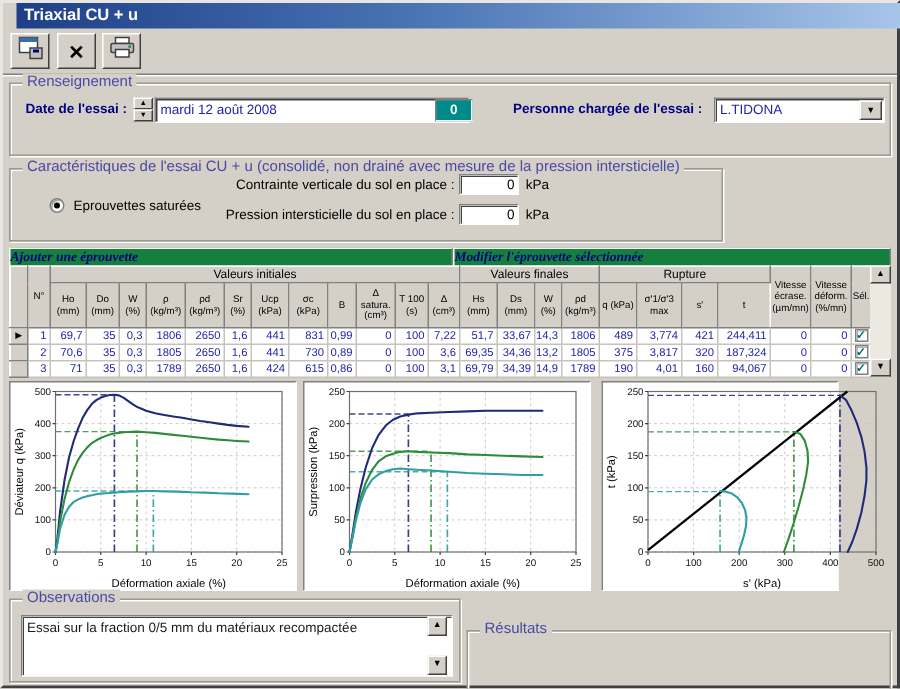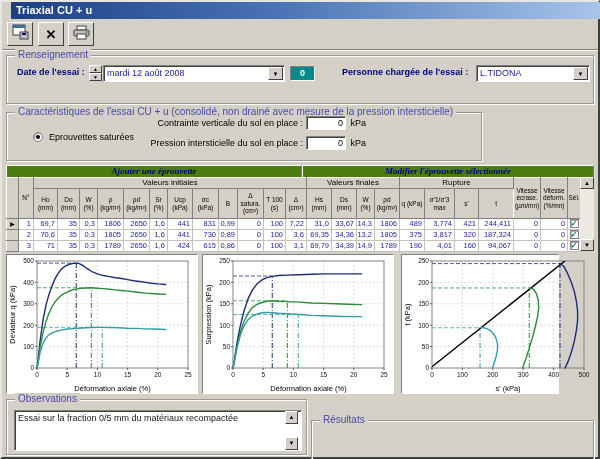--- a/index.html
+++ b/index.html
@@ -32,24 +32,24 @@
   .spin{position:absolute;width:13px;height:17px;}
   .spin div{position:absolute;left:0;width:13px;height:8px;background:#d4d0c8;
     border:1px solid;border-color:#fff #404040 #404040 #fff;font-size:5px;text-align:center;line-height:7px;cursor:pointer;}
   .badge{background:#008a8a;color:#fff;font-weight:bold;font-size:9px;text-align:center;
     border:1px solid;border-color:#808080 #fff #fff #808080;}
   .radio{display:inline-block;width:10px;height:10px;border-radius:50%;background:#fff;
     border:1px solid #808080;box-shadow:inset 1px 1px 1px #a0a0a0;position:relative;vertical-align:-2px;cursor:pointer;}
   .radio .dot{position:absolute;left:2px;top:2px;width:4px;height:4px;border-radius:50%;background:#000;}
   
   .gridwrap{position:absolute;left:4px;top:163px;width:588px;height:86px;background:#d4d0c8;}
-  .band{position:absolute;top:0;height:19px;background:#4d7c0f;
+  .band{position:absolute;top:0;height:19px;background:#15803d;
     border:1px solid;border-color:#fff #808080 #808080 #fff;
     font-family:"Liberation Serif",serif;font-style:italic;font-weight:bold;font-size:9px;
-    color:#000080;text-align:center;line-height:10px;cursor:pointer;}
+    color:#000080;line-height:10px;cursor:pointer;}
   .grid-table{border-collapse:collapse;table-layout:fixed;width:574px;background:#fff;}
   .grid-table th{background:#d4d0c8;border:1px solid;border-color:#fff #808080 #808080 #fff;
     font-weight:normal;color:#000;padding:0;font-size:6.5px;line-height:7.5px;
     white-space:pre-line;overflow:hidden;text-align:center;}
   .grid-table th.ghdr{font-size:8px;}
   .grid-table td{background:#fff;border:1px solid #c6c3bc;color:#2424a8;
     font-size:7.5px;text-align:right;padding:0 2px 0 0;white-space:nowrap;overflow:hidden;height:11px;line-height:10px;}
   .grid-table td.ind{background:#d4d0c8;border:1px solid;border-color:#fff #808080 #808080 #fff;
     color:#000;text-align:center;padding:0;font-size:6px;}
   .grid-table td.cbx{text-align:center;padding:0;}
@@ -113,21 +113,21 @@
 
   <div class="sep"></div>
 
   <div class="groupbox" style="left:4px;top:53px;width:588px;height:49px;">
     <span class="legend">Renseignement</span>
     <span class="lbl" style="position:absolute;left:10px;top:11px;">Date de l'essai :</span>
     <span class="spin" style="left:82px;top:9px;">
       <div style="top:0;">▲</div>
       <div style="top:8px;">▼</div>
     </span>
-    <div class="field combo" style="left:96px;top:9px;width:182px;">
+    <div class="field combo" style="left:96px;top:9px;width:210px;">
       <span>mardi 12 août 2008</span>
       <span class="arrowbtn">▼</span>
     </div>
     <div class="badge" style="position:absolute;left:283px;top:10px;width:25px;height:15px;line-height:13px;">0</div>
     <span class="lbl" style="position:absolute;left:335px;top:11px;">Personne chargée de l'essai :</span>
     <div class="field combo" style="left:469px;top:9px;width:114px;">
       <span>L.TIDONA</span>
       <span class="arrowbtn">▼</span>
     </div>
   </div>
@@ -242,21 +242,21 @@
               <td>0,3</td>
               <td>1806</td>
               <td>2650</td>
               <td>1,6</td>
               <td>441</td>
               <td>831</td>
               <td>0,99</td>
               <td>0</td>
               <td>100</td>
               <td>7,22</td>
-              <td>31,0</td>
+              <td>51,7</td>
               <td>33,67</td>
               <td>14,3</td>
               <td>1806</td>
               <td>489</td>
               <td>3,774</td>
               <td>421</td>
               <td>244,411</td>
               <td>0</td>
               <td>0</td>
               <td class="cbx"><span class="cb">✓</span></td>

